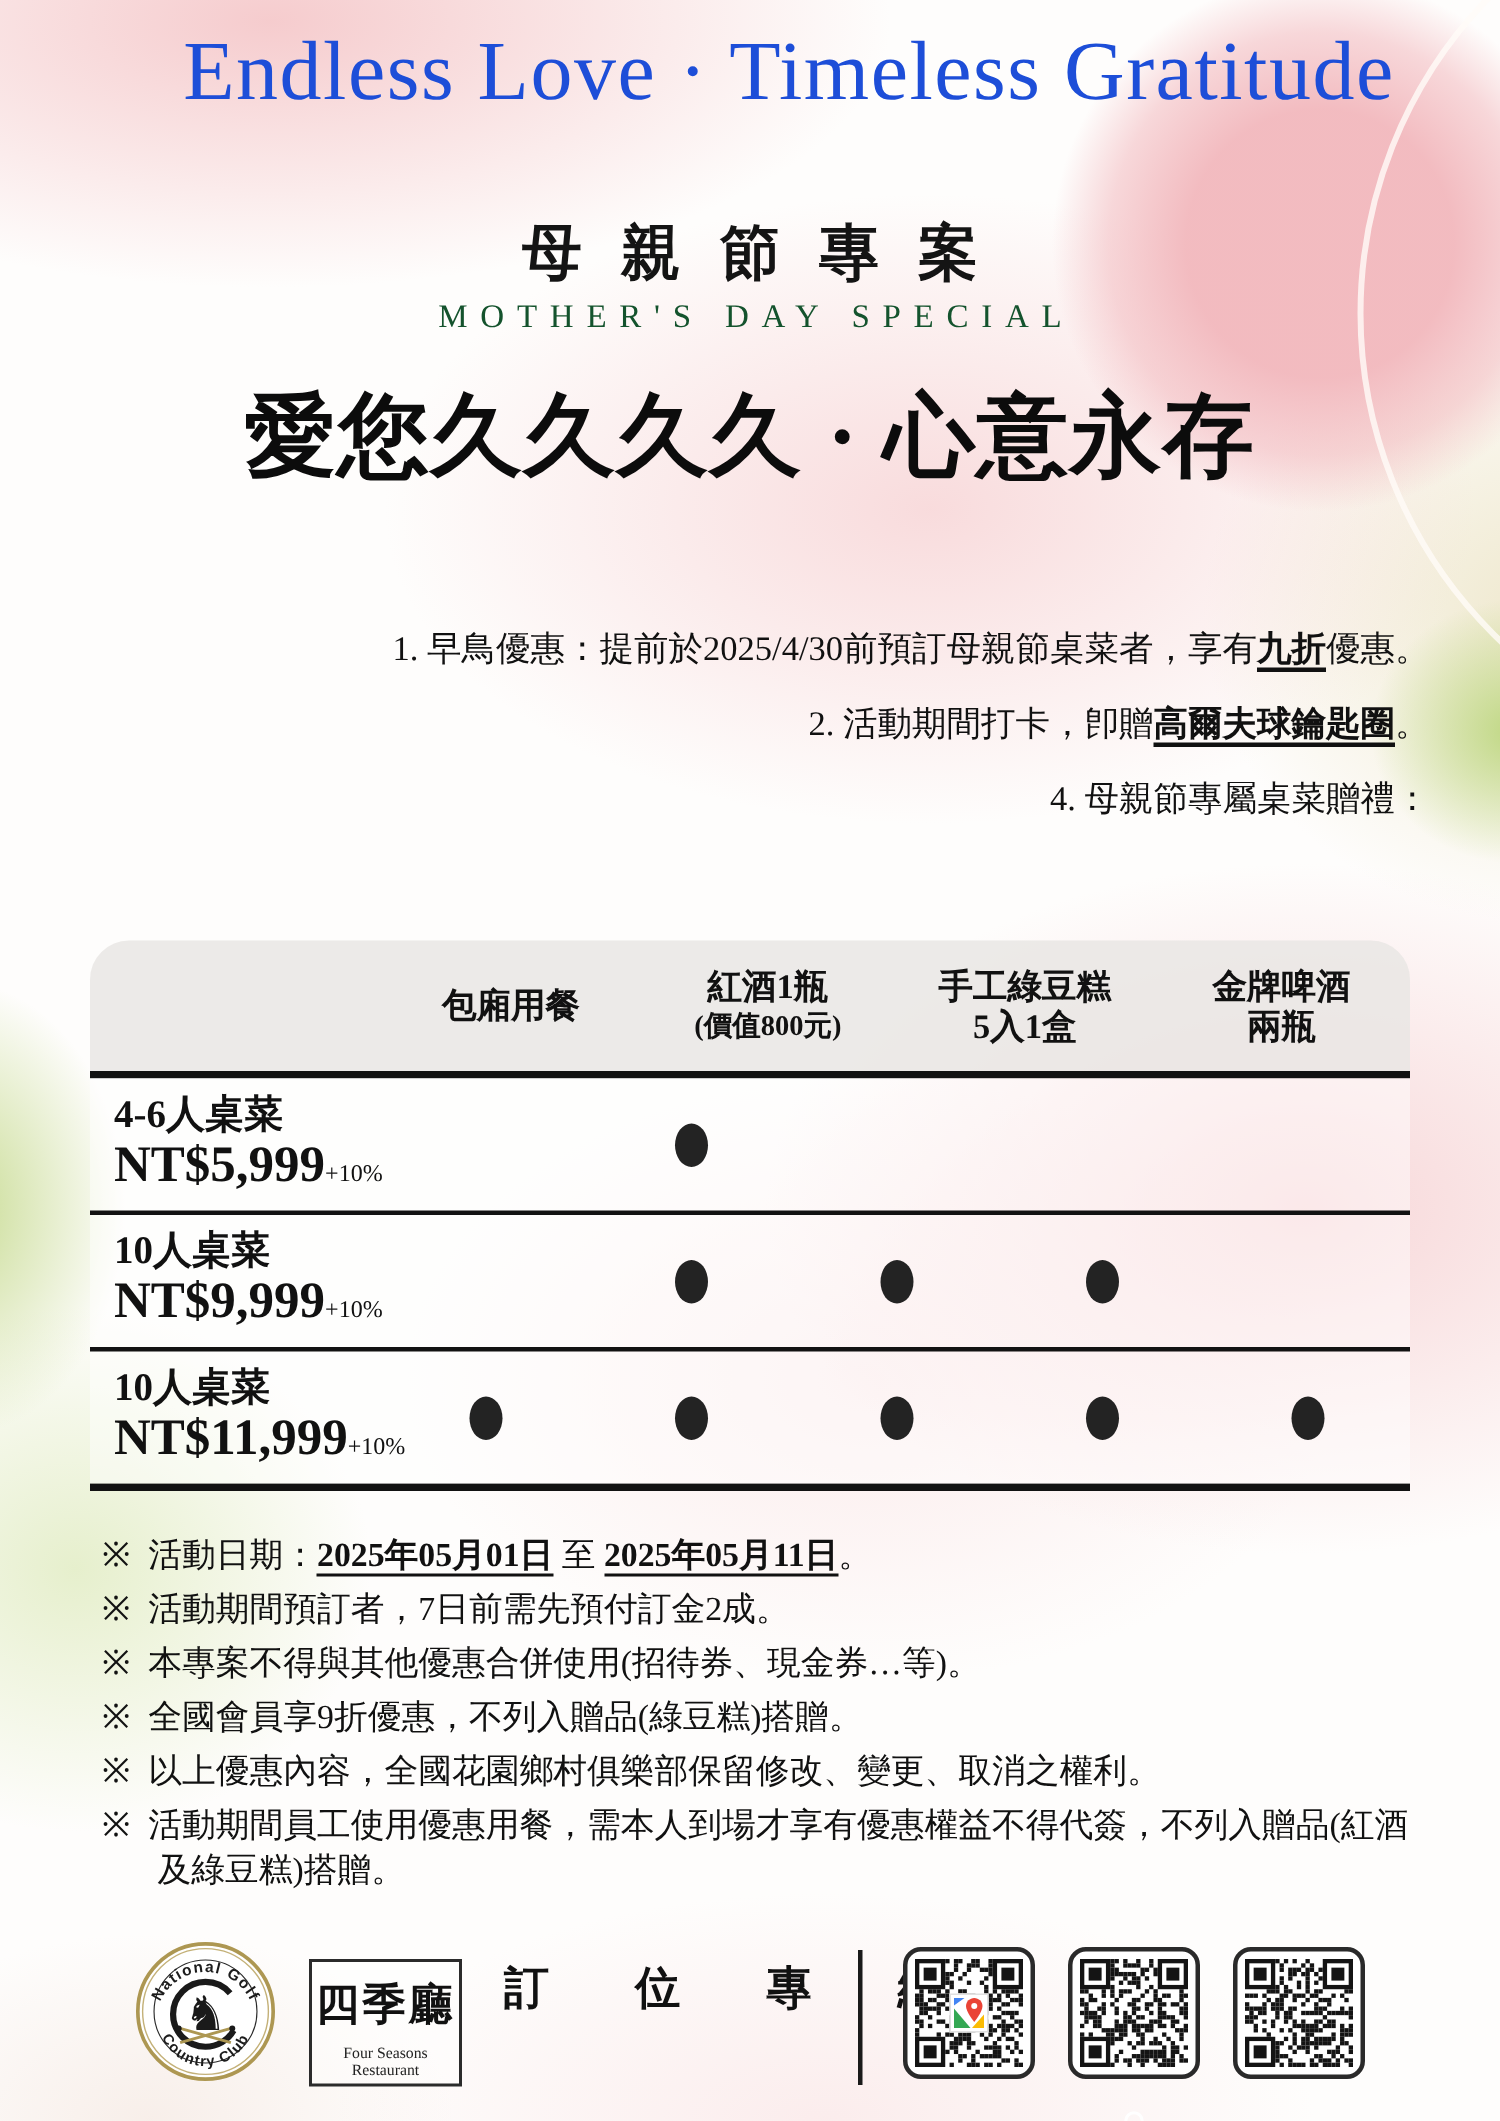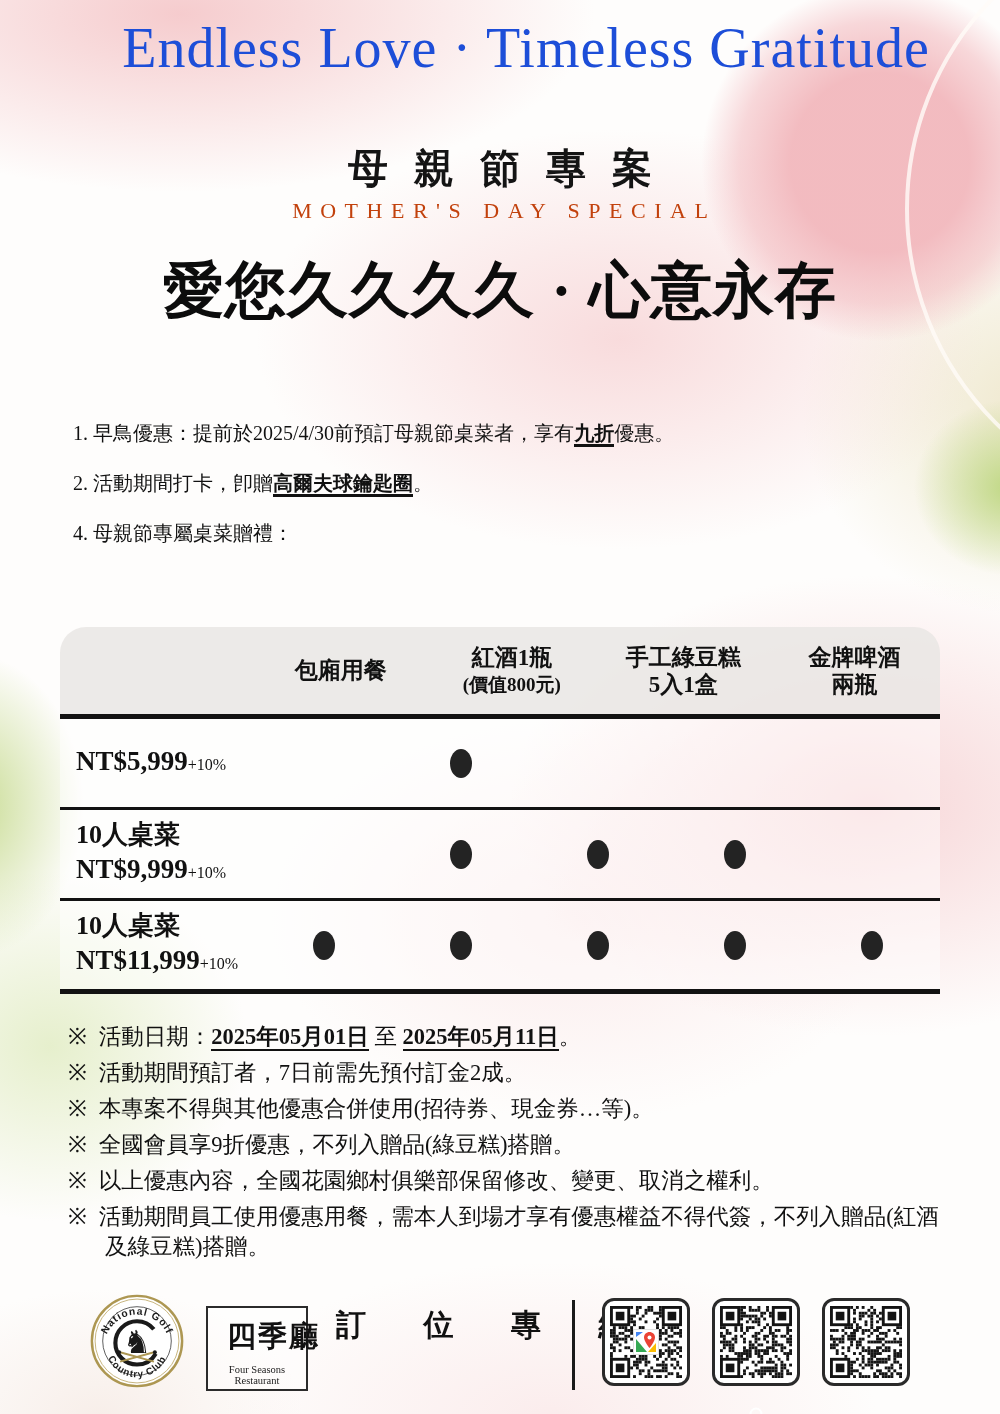--- a/index.html
+++ b/index.html
@@ -24,53 +24,53 @@
       #fefdfc;
   }
   .arc{
     position:absolute;left:905px;top:-95px;width:600px;height:600px;border-radius:50%;
     border:4px solid rgba(255,251,248,.8);z-index:1;
   }
   .layer{position:absolute;z-index:2;}
   .center{left:0;width:100%;text-align:center;}
   .script-title{top:16px;font-size:56px;color:#1d4ed8;letter-spacing:1px;white-space:nowrap;font-weight:400;margin-left:26px;}
   .title-zh{top:141px;font-size:40px;font-weight:bold;letter-spacing:26px;padding-left:26px;box-sizing:border-box;color:#141414;}
-  .title-en{top:198px;font-size:22px;color:#c2410c;letter-spacing:8.5px;padding-left:8.5px;box-sizing:border-box;}
+  .title-en{top:198px;font-size:22px;color:#14532d;letter-spacing:8.5px;padding-left:8.5px;box-sizing:border-box;}
   .headline{top:250px;font-size:61px;font-weight:bold;letter-spacing:1px;color:#0c0c0c;white-space:nowrap;}
 
-  .promos{left:73px;top:408px;width:880px;font-size:20px;}
+  .promos{left:73px;top:408px;width:880px;font-size:23px;text-align:right;}
   .promo{line-height:50px;white-space:nowrap;}
   .em{font-weight:bold;border-bottom:3px solid #111;padding-bottom:0px;}
 
   .gift-table{left:60px;top:627px;width:880px;border-bottom:5px solid #121212;}
   .thead{display:flex;align-items:center;min-height:87px;background:rgba(233,230,228,.85);
          border-radius:26px 26px 0 0;border-bottom:5px solid #121212;}
   .col-first{width:195px;flex:none;}
   .th{flex:1;text-align:center;font-weight:bold;font-size:23px;line-height:27px;}
   .th .small{font-size:19px;}
   .th span{display:block;}
   .trow{display:flex;align-items:center;min-height:88px;background:rgba(255,255,255,.45);}
   .trow + .trow{border-top:3px solid #121212;}
   .row-label{width:195px;flex:none;padding-left:16px;box-sizing:border-box;}
   .row-name{font-size:26px;font-weight:bold;line-height:33px;display:block;}
   .row-price-wrap{line-height:36px;white-space:nowrap;}
-  .row-price{font-size:27px;font-weight:bold;}
+  .row-price{font-size:34px;font-weight:bold;}
   .surcharge{font-size:16px;font-weight:normal;}
   .gift-cell{flex:1;display:flex;justify-content:center;align-items:center;}
   .dot{width:22px;height:29px;border-radius:50%;background:#232323;opacity:0;}
   .dot.on{opacity:1;}
 
   .notes{left:68px;top:1022px;width:885px;font-size:22.5px;}
   .note{line-height:30px;margin-bottom:6px;padding-left:37px;text-indent:-37px;}
   .note .marker{margin-right:12px;}
   .u{font-weight:bold;border-bottom:2.5px solid #111;}
 
   .club-logo{left:90px;top:1294px;width:94px;height:94px;}
   .resto{left:206px;top:1306px;width:102px;text-align:center;}
-  .resto-box{border:2px solid #2b2b2b;padding:9px 19px 3px;background:rgba(255,255,255,.35);}
+  .resto-box{border:2px solid #2b2b2b;padding:9px 2px 3px;background:rgba(255,255,255,.35);}
   .resto-zh{font-size:29px;font-weight:600;letter-spacing:2px;white-space:nowrap;}
   .resto-en{font-size:10.5px;line-height:11px;margin-top:7px;color:#222;}
   .booking{left:336px;top:1305px;}
   .booking-label{font-size:30px;font-weight:bold;letter-spacing:25px;white-space:nowrap;}
   .booking-phone{font-size:27px;font-weight:bold;margin-top:11px;letter-spacing:1.5px;white-space:nowrap;}
   .divider{left:572px;top:1300px;width:3px;height:90px;background:#1a1a1a;}
   .qr{top:1298px;width:88px;height:88px;border:3px solid #2a2a2a;border-radius:12px;box-sizing:border-box;
       padding:5px;background:#fff;}
   .qr svg{width:100%;height:100%;display:block;}
   .qr-icon{position:absolute;left:50%;top:50%;transform:translate(-50%,-50%);width:26px;height:26px;}
@@ -112,20 +112,21 @@
         <span class="hline">5入1盒</span>
       </div>
     <div class="th">
         <span class="hline">金牌啤酒</span>
         <span class="hline">兩瓶</span>
       </div>
   </div>
 
   <div class="trow">
     <div class="row-label">
+      <span class="row-name">4-6人桌菜</span>
       <span class="row-price-wrap"><span class="row-price">NT$5,999</span><span class="surcharge">+10%</span></span>
     </div>
     <div class="gift-cell">
         <span class="dot"></span>
       </div>
     <div class="gift-cell">
         <span class="dot on"></span>
       </div>
     <div class="gift-cell">
         <span class="dot"></span>

